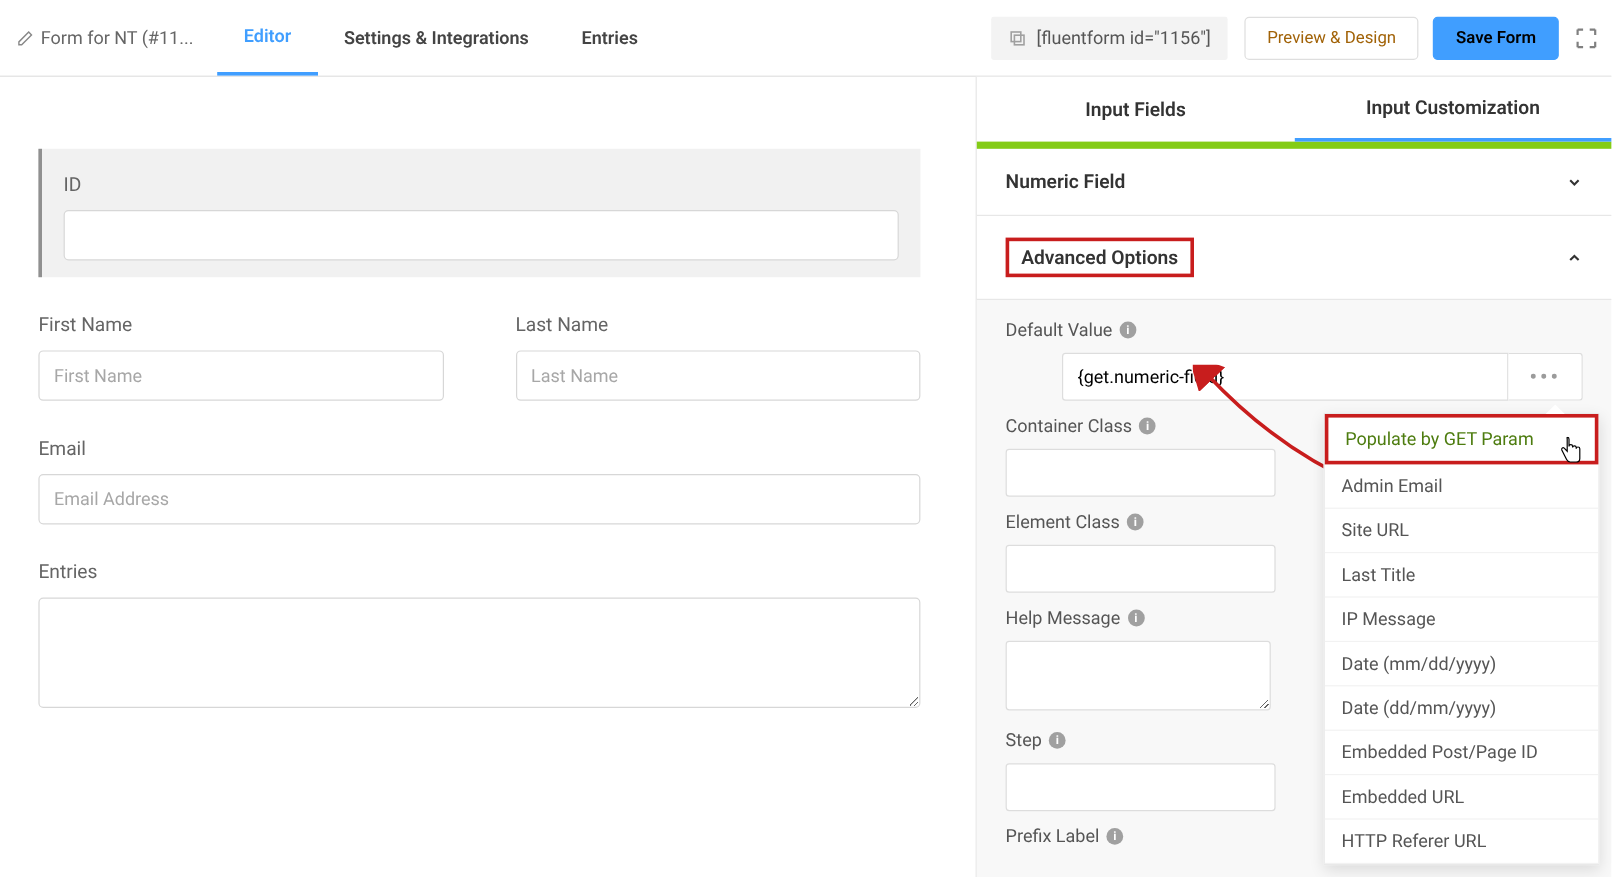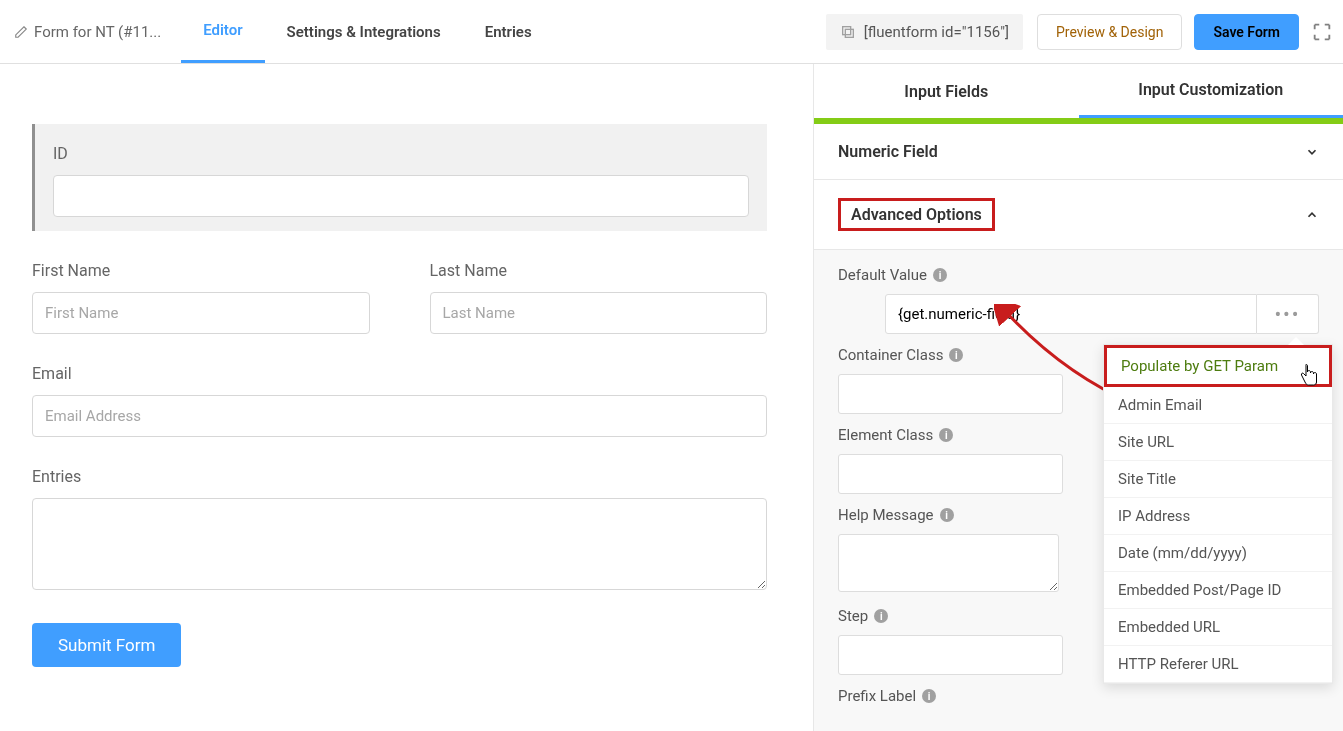--- a/index.html
+++ b/index.html
@@ -110,21 +110,20 @@
     <div class="field-block">
       <label class="lbl">Email</label>
       <input class="txt-input" type="text" placeholder="Email Address" style="">
     </div>
 
     <div class="field-block">
       <label class="lbl">Entries</label>
       <textarea class="textarea" style=""></textarea>
     </div>
 
-    <button class="submit-btn">Submit Form</button>
   </div>
 
   <div class="rightpanel">
     <div class="rp-tabs">
       <div class="rp-tab">Input Fields</div>
       <div class="rp-tab active">Input Customization</div>
     </div>
 
     <div class="accordion-hdr">
       <span>Numeric Field</span>
@@ -199,23 +198,24 @@
           </marker>
         </defs>
       <path d="M140,100 Q70,70 12,8" stroke="#c81d1d" stroke-width="3" fill="none" marker-end="url(#ah)"></path>
     </svg>
 
     <div class="dropdown">
       <div class="dd-arrow"></div>
       <div class="dropdown-item sel boxed">Populate by GET Param</div>
       <div class="dropdown-item">Admin Email</div>
       <div class="dropdown-item">Site URL</div>
-      <div class="dropdown-item">Site Title</div>
-      <div class="dropdown-item">IP Address</div>
+      <div class="dropdown-item">Last Title</div>
+      <div class="dropdown-item">IP Message</div>
       <div class="dropdown-item">Date (mm/dd/yyyy)</div>
+      <div class="dropdown-item">Date (dd/mm/yyyy)</div>
       <div class="dropdown-item">Embedded Post/Page ID</div>
       <div class="dropdown-item">Embedded URL</div>
       <div class="dropdown-item">HTTP Referer URL</div>
     </div>
 
     <svg class="hand-cursor" width="20" height="24" viewBox="0 0 20 24">
       <path d="M7 2 v10 l-2.5-2.5 c-1-1-2.5 0-2 1.5 l4 8 c.5 1 1.5 2 3 2 h5 c2 0 3-1.5 3-3 v-8 c0-1-1-1.5-1.5-1.5 s-1.5.5-1.5 1.5 v-1 c0-1-1-1.5-1.5-1.5 s-1.5.5-1.5 1.5 v-1 c0-1-1-1.5-1.5-1.5 s-1.5.5-1.5 1.5 V2 c0-1-.5-1.5-1.25-1.5 S7 1 7 2z" fill="#fff" stroke="#000" stroke-width="1"></path>
     </svg>
   </div>
 </div>

